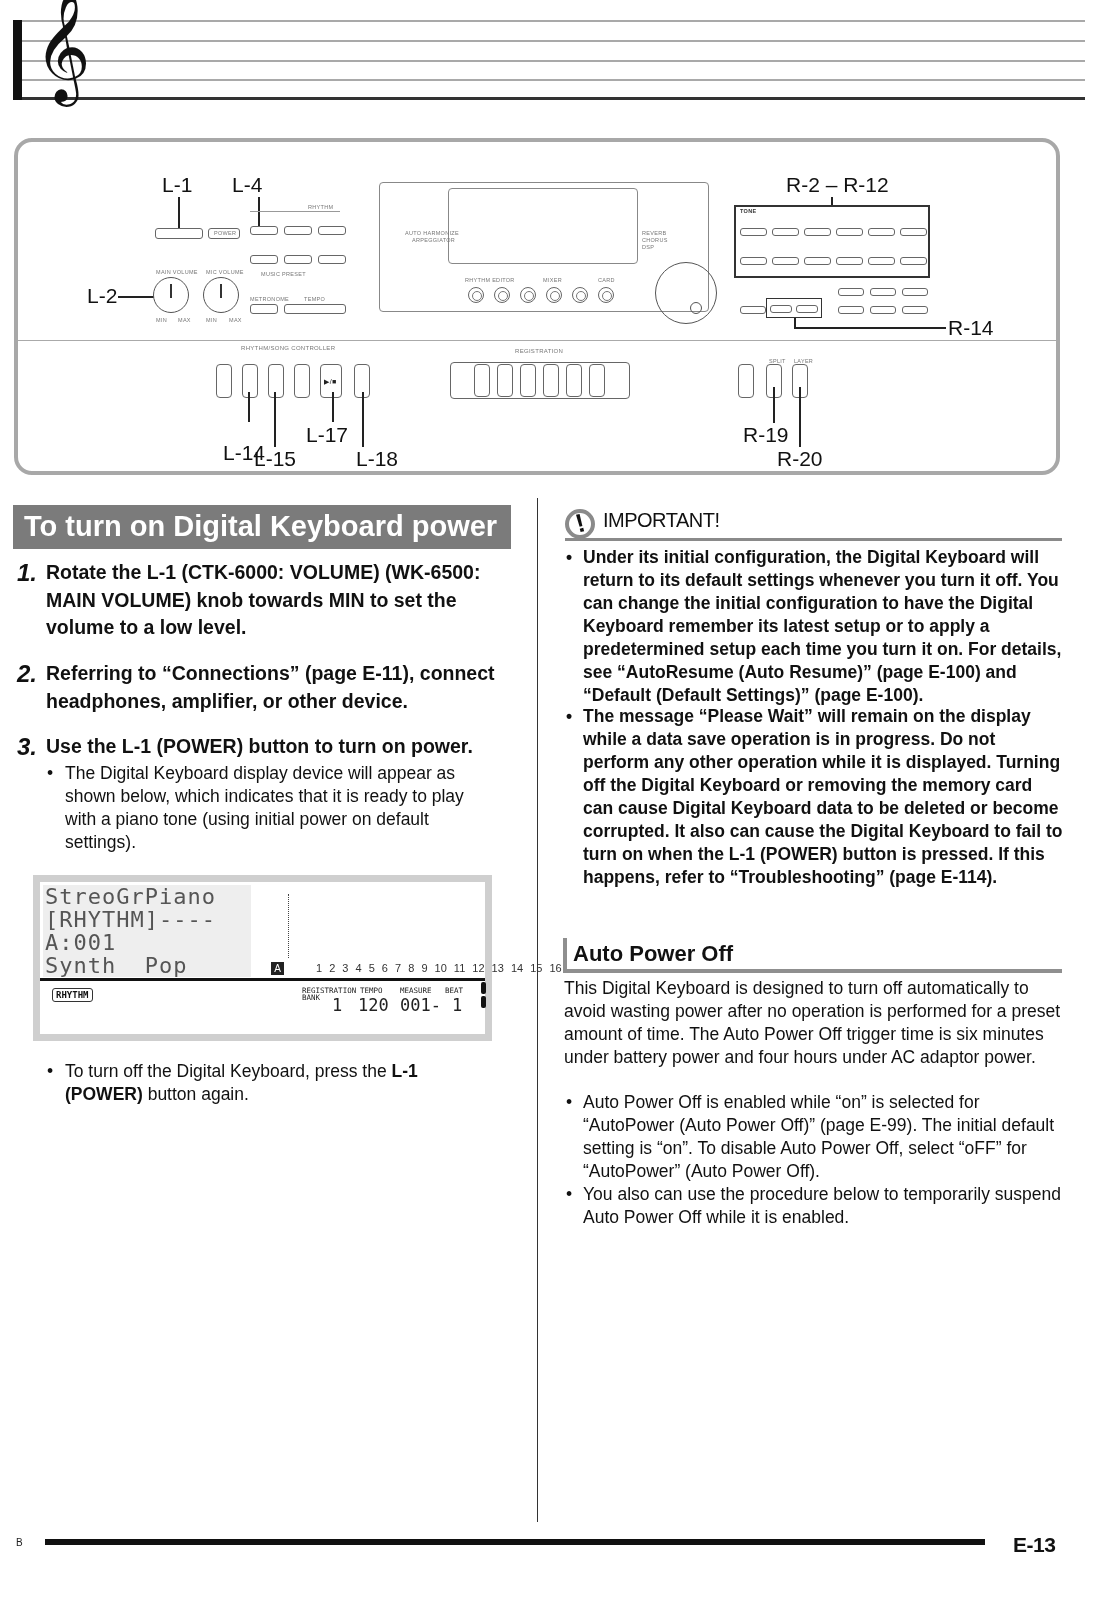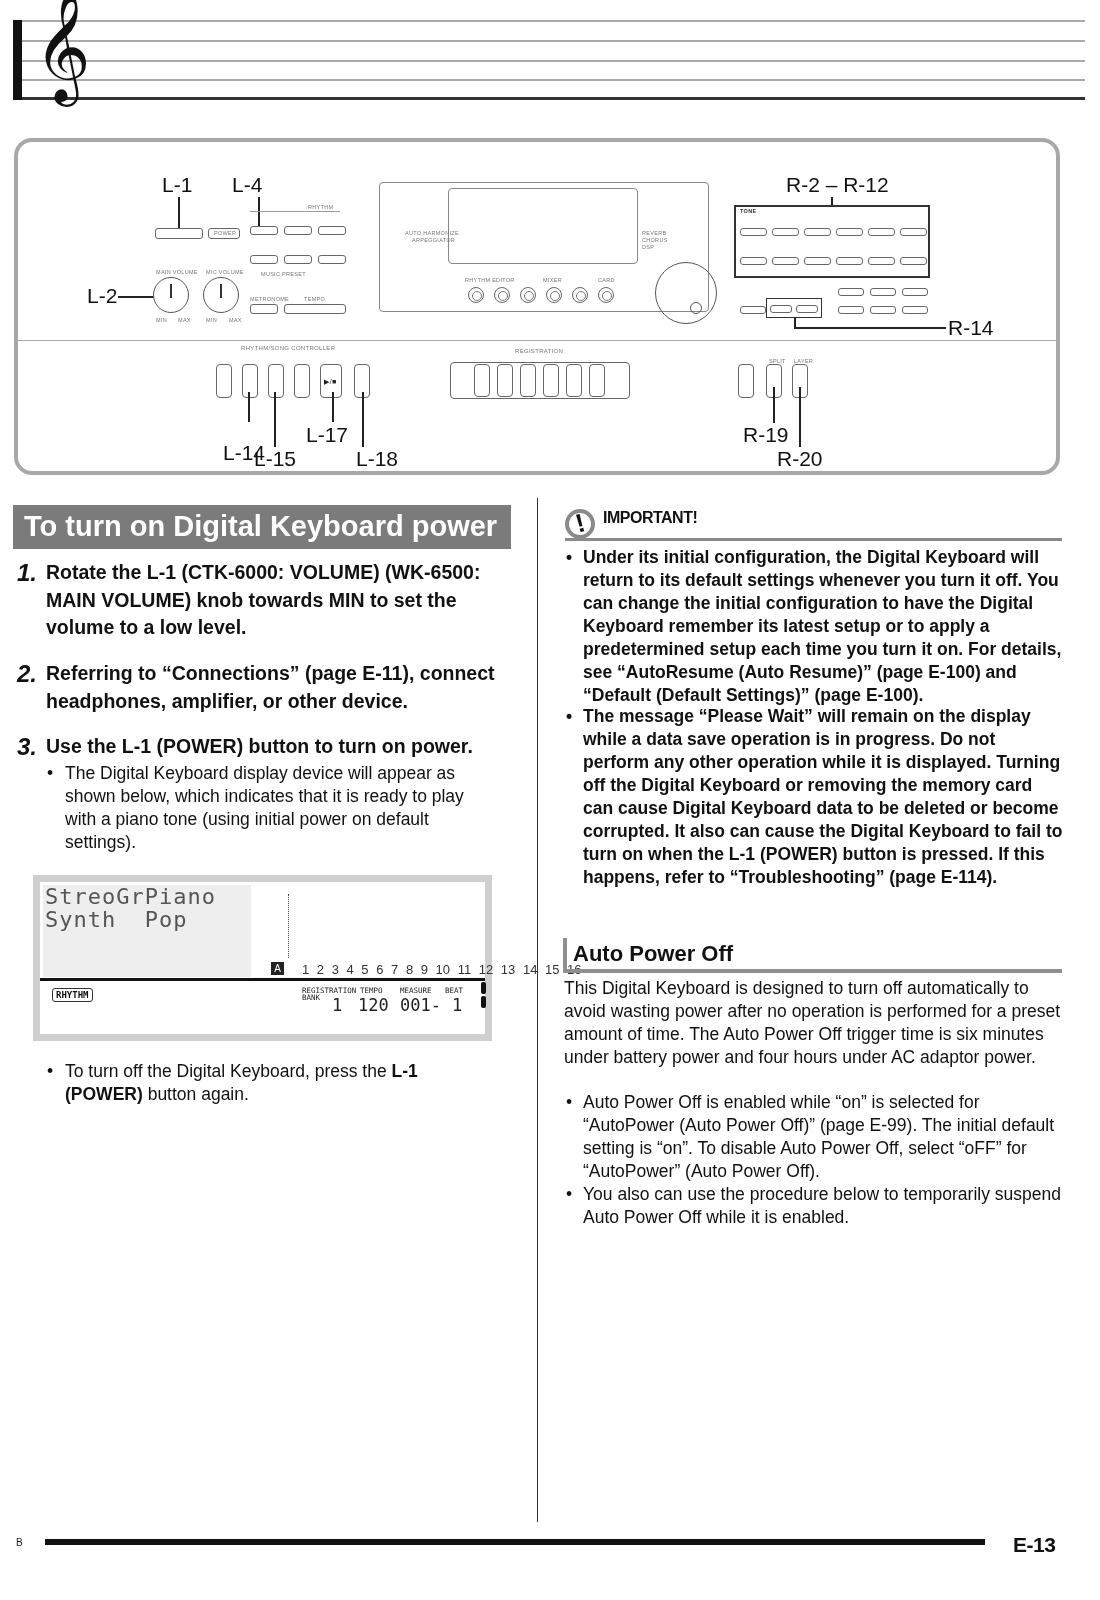--- a/index.html
+++ b/index.html
@@ -39,34 +39,34 @@
   .bullet .txt { display: block; padding-left: 18px; }
   .bullet b { font-weight: bold; }
 
   
   .lcd { position: absolute; left: 33px; top: 875px; width: 459px; height: 166px; background: #cfcfcf; padding: 7px; }
   .lcd-inner { position: relative; width: 100%; height: 100%; background: #fff; }
   .lcd-matrix { position: absolute; left: 3px; top: 3px; width: 208px; height: 92px; background: #eee; font-family: "DejaVu Sans Mono", monospace; font-size: 22px; line-height: 23px; color: #555; letter-spacing: 1px; padding-left: 2px; }
   .lcd-sep { position: absolute; left: 0; top: 96px; width: 100%; height: 3px; background: #111; }
   .lcd-a { position: absolute; left: 231px; top: 80px; width: 13px; height: 13px; background: #222; color: #fff; font-size: 10px; text-align: center; line-height: 13px; }
   .lcd-meter { position: absolute; left: 248px; top: 12px; width: 6px; height: 64px; border-left: 1.5px dotted #444; }
-  .lcd-chan { position: absolute; left: 262px; top: 80px; font-size: 13px; color: #333; word-spacing: 4px; white-space: nowrap; }
+  .lcd-chan { position: absolute; left: 276px; top: 80px; font-size: 11px; color: #333; word-spacing: 4px; white-space: nowrap; }
   .lcd-rhythm { position: absolute; left: 12px; top: 106px; border: 1.5px solid #333; border-radius: 3px; font-size: 9px; font-weight: bold; padding: 1px 3px; font-family: "DejaVu Sans Mono", monospace; }
   .lcd-lbl { position: absolute; top: 104px; font-size: 7.5px; font-family: "DejaVu Sans Mono", monospace; color: #222; white-space: nowrap; }
   .lcd-seg { position: absolute; top: 113px; font-size: 17px; font-family: "DejaVu Sans Mono", monospace; color: #222; white-space: pre; }
   .lcd-pill { position: absolute; left: 441px; width: 5px; height: 12px; background: #111; border-radius: 2px; }
 
   
   .col-divider { position: absolute; left: 537px; top: 498px; width: 1px; height: 1024px; background: #333; }
 
   
   .important { position: absolute; left: 565px; top: 507px; width: 497px; height: 34px; border-bottom: 3px solid #8a8a8a; }
   .important .icon { position: absolute; left: 0; top: 2px; width: 30px; height: 30px; border-radius: 50%; border: 4px solid #8a8a8a; }
   .important .icon::before { content: "!"; position: absolute; left: 7px; top: -5px; font-size: 26px; font-weight: bold; color: #111; transform: rotate(-15deg); }
-  .important .label { position: absolute; left: 38px; top: 2px; font-size: 16px; font-weight: bold; letter-spacing: -0.5px; }
+  .important .label { position: absolute; left: 38px; top: 2px; font-size: 20px; font-weight: normal; letter-spacing: -0.5px; }
   .imp-bullet { position: absolute; left: 566px; width: 500px; font-size: 17.5px; font-weight: bold; line-height: 23px; }
   .imp-bullet .dot { position: absolute; left: 0; top: 0; }
   .imp-bullet .txt { display: block; padding-left: 17px; }
 
   .apo-head { position: absolute; left: 563px; top: 938px; width: 499px; height: 35px; border-bottom: 4px solid #8f8f8f; border-left: 4px solid #8f8f8f; }
   .apo-head span { position: absolute; left: 6px; top: 3px; font-size: 22px; font-weight: bold; }
   .apo-para { position: absolute; left: 564px; top: 977px; width: 500px; font-size: 17.5px; line-height: 23px; }
   .apo-bullet { position: absolute; left: 566px; width: 500px; font-size: 17.5px; line-height: 23px; }
   .apo-bullet .dot { position: absolute; left: 0; top: 0; }
   .apo-bullet .txt { display: block; padding-left: 17px; }
@@ -231,20 +231,21 @@
 </div>
 <div class="bullet" style="left:47px;top:762px;width:450px">
   <span class="dot">•</span>
   <span class="txt">The Digital Keyboard display device will appear as shown below, which indicates that it is ready to play with a piano tone (using initial power on default settings).</span>
 </div>
 
 <div class="lcd">
   <div class="lcd-inner">
     <div class="lcd-matrix">
       <div>StreoGrPiano</div>
+      <div>[RHYTHM]----A:001</div>
       <div style="white-space:pre">Synth  Pop</div>
     </div>
     <div class="lcd-meter"></div>
     <div class="lcd-a">A</div>
     <div class="lcd-chan">1 2 3 4 5 6 7 8 9 10 11 12 13 14 15 16</div>
     <div class="lcd-sep"></div>
     <div class="lcd-rhythm">RHYTHM</div>
     <span class="lcd-lbl" style="left:262px">REGISTRATION</span>
     <span class="lcd-lbl" style="left:262px;top:111px">BANK</span>
     <span class="lcd-lbl" style="left:320px">TEMPO</span>

